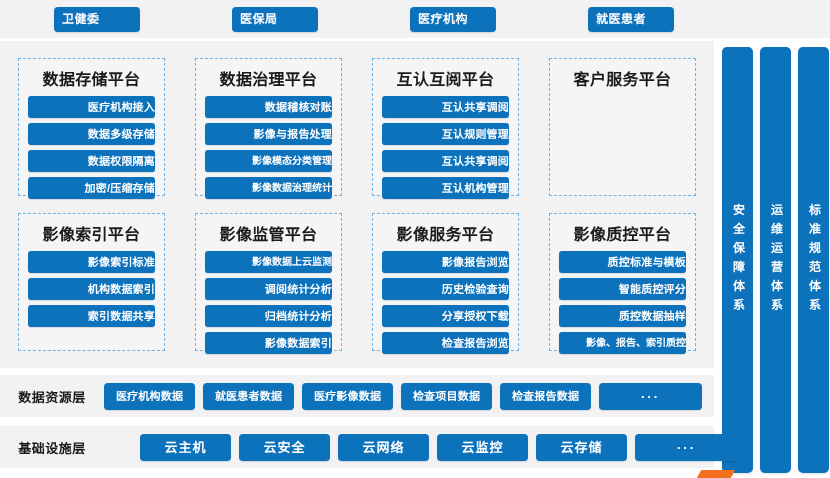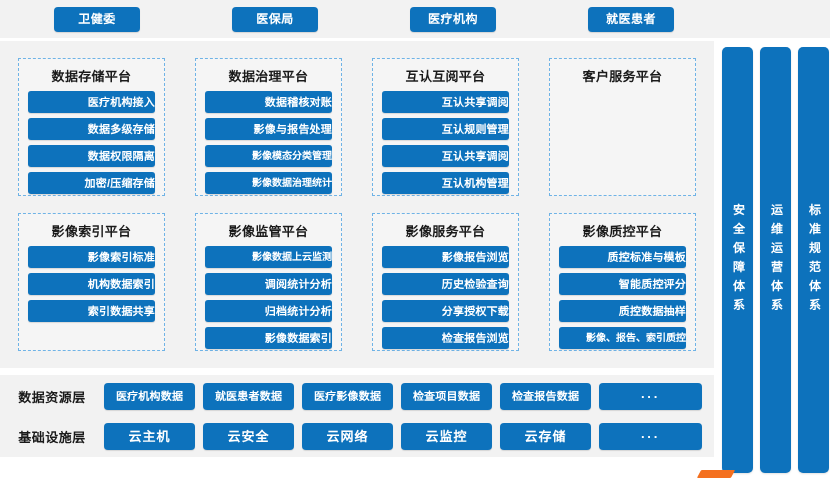--- a/index.html
+++ b/index.html
@@ -35,21 +35,20 @@
     margin-left: 8px;
     justify-content: space-around;
     align-items: center;
   }
   .pill {
     background: #0d72bc;
     color: #ffffff;
     border-radius: 4px;
     font-size: 12px;
     font-weight: bold;
-    text-align: center;
     line-height: 25px;
     height: 25px;
     min-width: 86px;
     padding: 0 8px;
     letter-spacing: 0.5px;
     box-shadow: 0 1px 1px rgba(0,0,0,0.12);
   }
 
   
   .platform-area {
@@ -71,21 +70,21 @@
   }
 
   .panel {
     border: 1px dashed #6fb3e6;
     background: #f5f5f5;
     padding: 7px 9px 8px 9px;
     display: flex;
     flex-direction: column;
   }
   .panel-title {
-    font-size: 13px;
+    font-size: 16px;
     font-weight: bold;
     color: #1a1a1a;
     text-align: center;
     margin-bottom: 6px;
     letter-spacing: 0.3px;
   }
   .panel-items {
     display: flex;
     flex-direction: column;
     gap: 5px;
@@ -139,21 +138,21 @@
   .layer-row {
     position: absolute;
     left: 0;
     width: 714px;
     height: 42px;
     background: #f2f2f2;
     display: flex;
     align-items: center;
   }
   #layer-data { top: 375px; }
-  #layer-infra { top: 415px; }
+  #layer-infra { top: 426px; gap: 36px; }
 
   .layer-label {
     width: 104px;
     flex: 0 0 104px;
     text-align: center;
     font-size: 13px;
     font-weight: bold;
     color: #1a1a1a;
     letter-spacing: 0.5px;
   }

